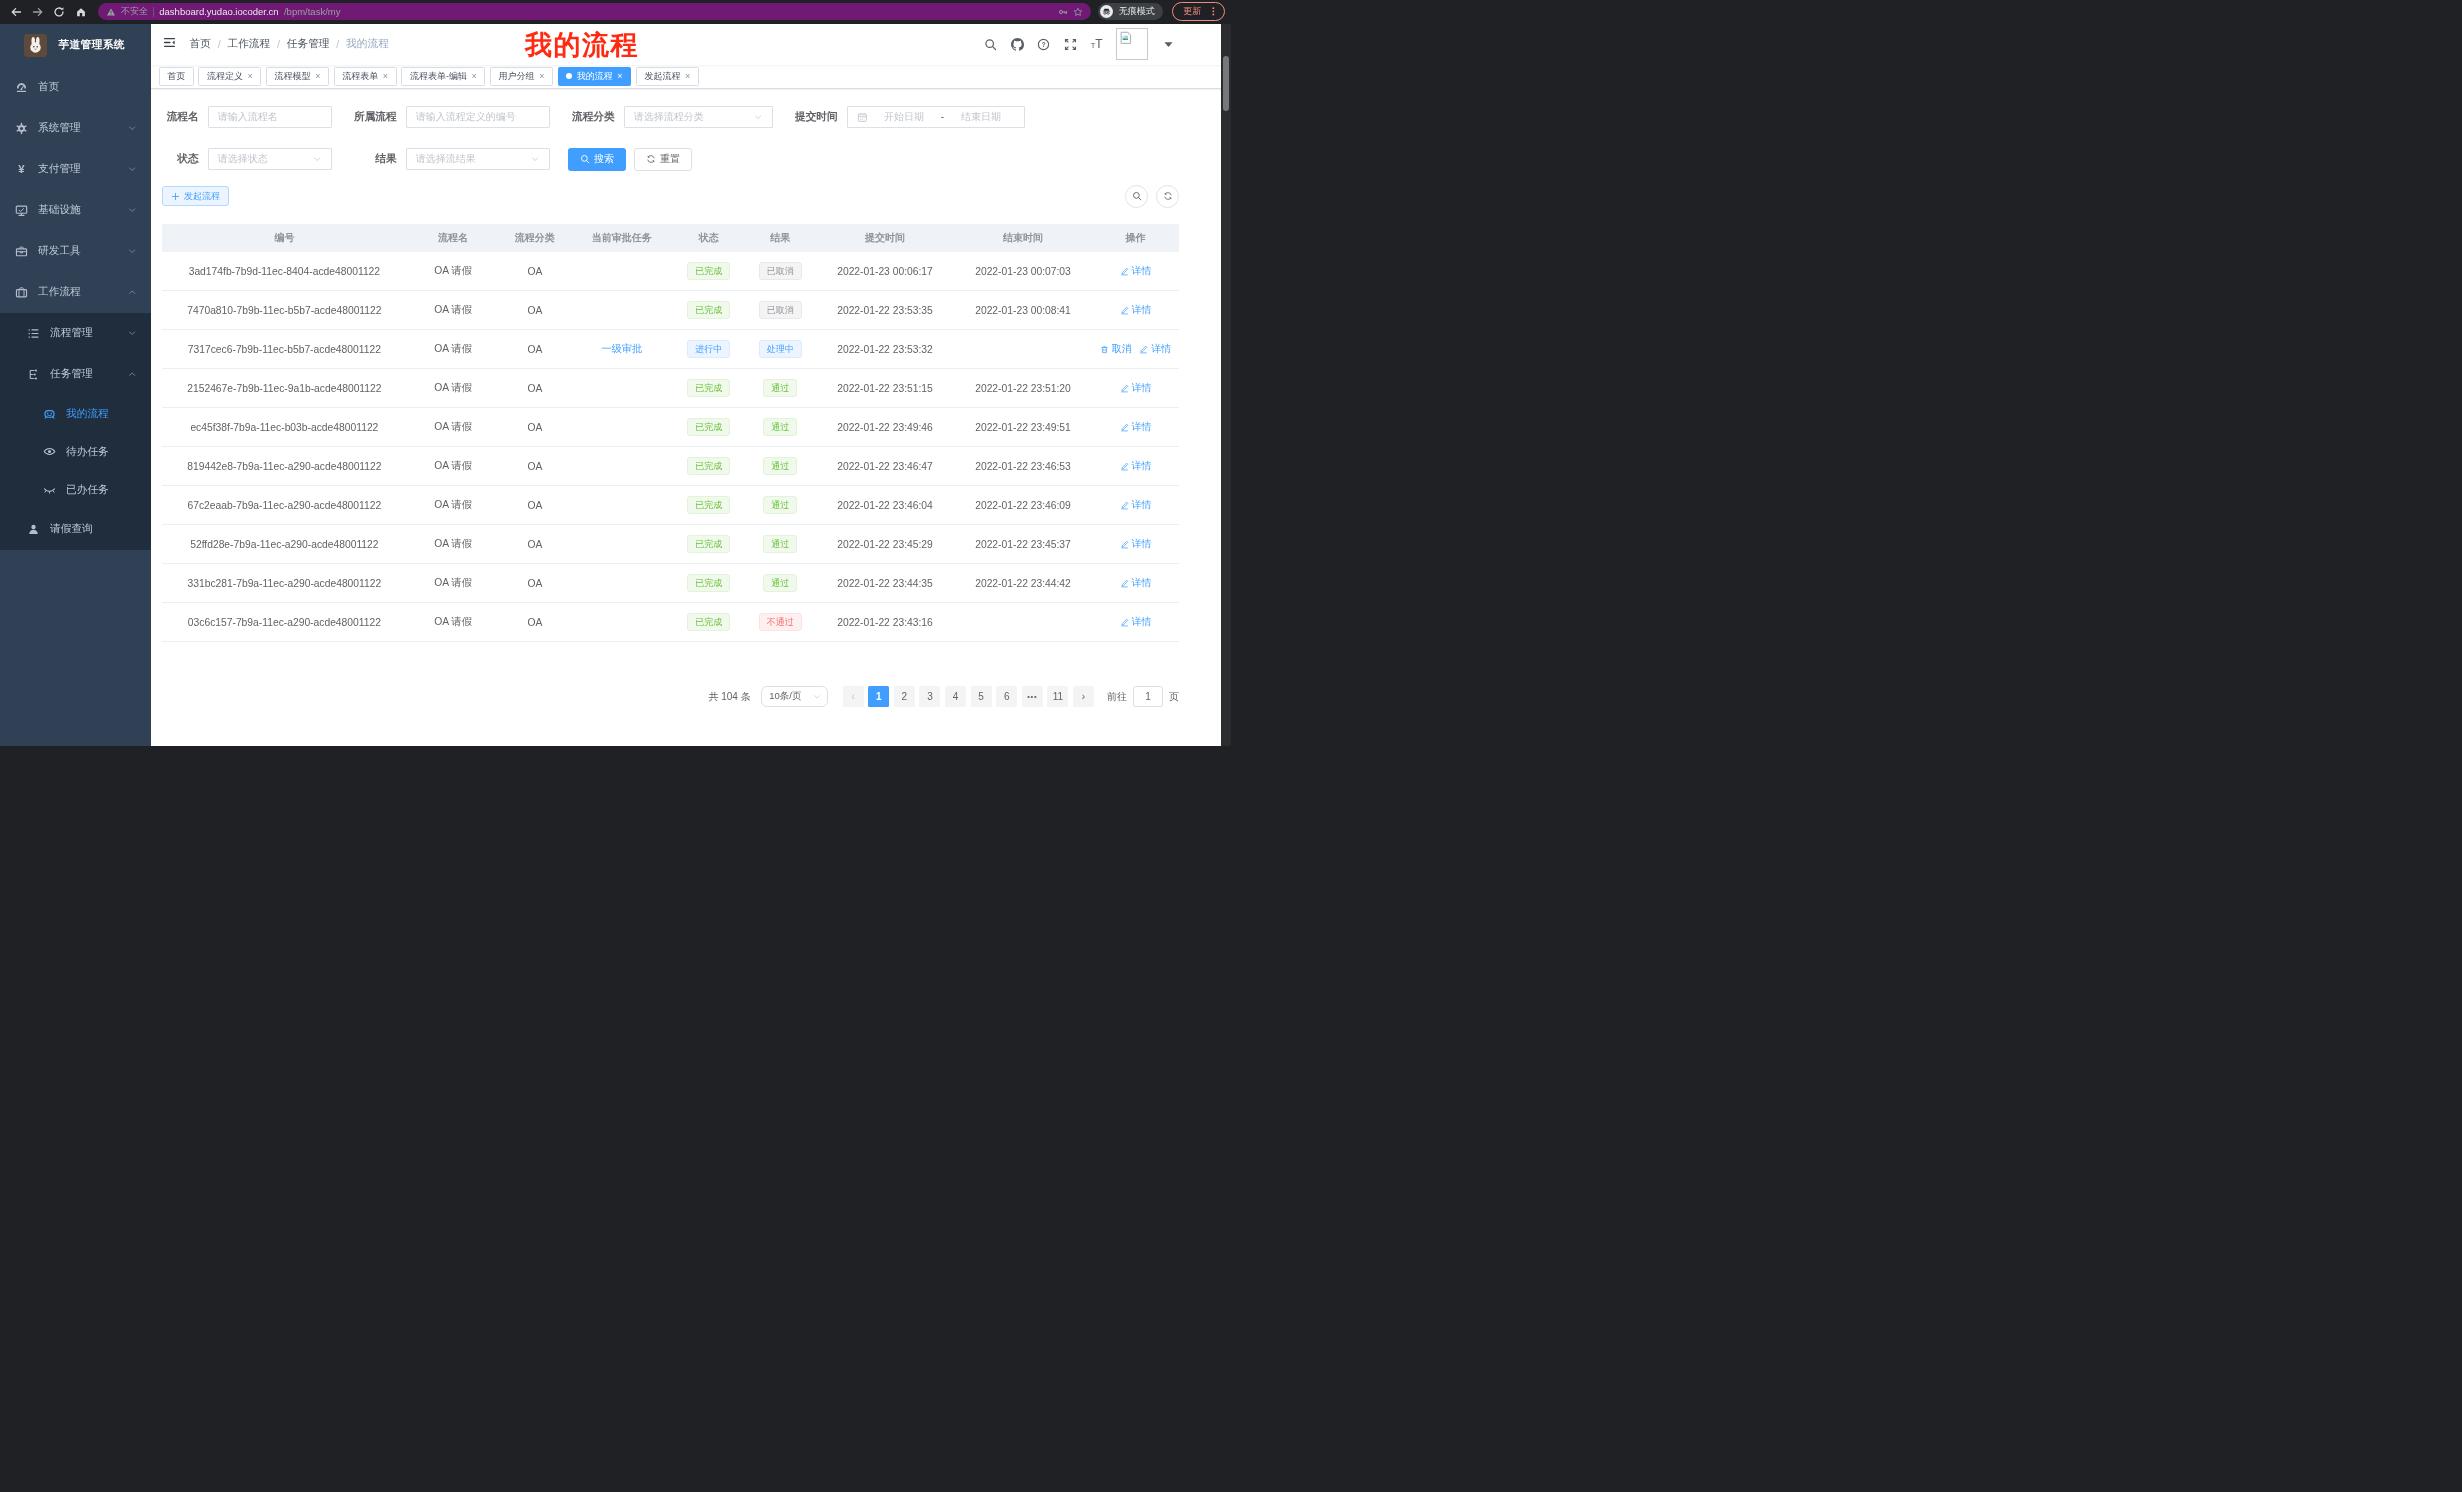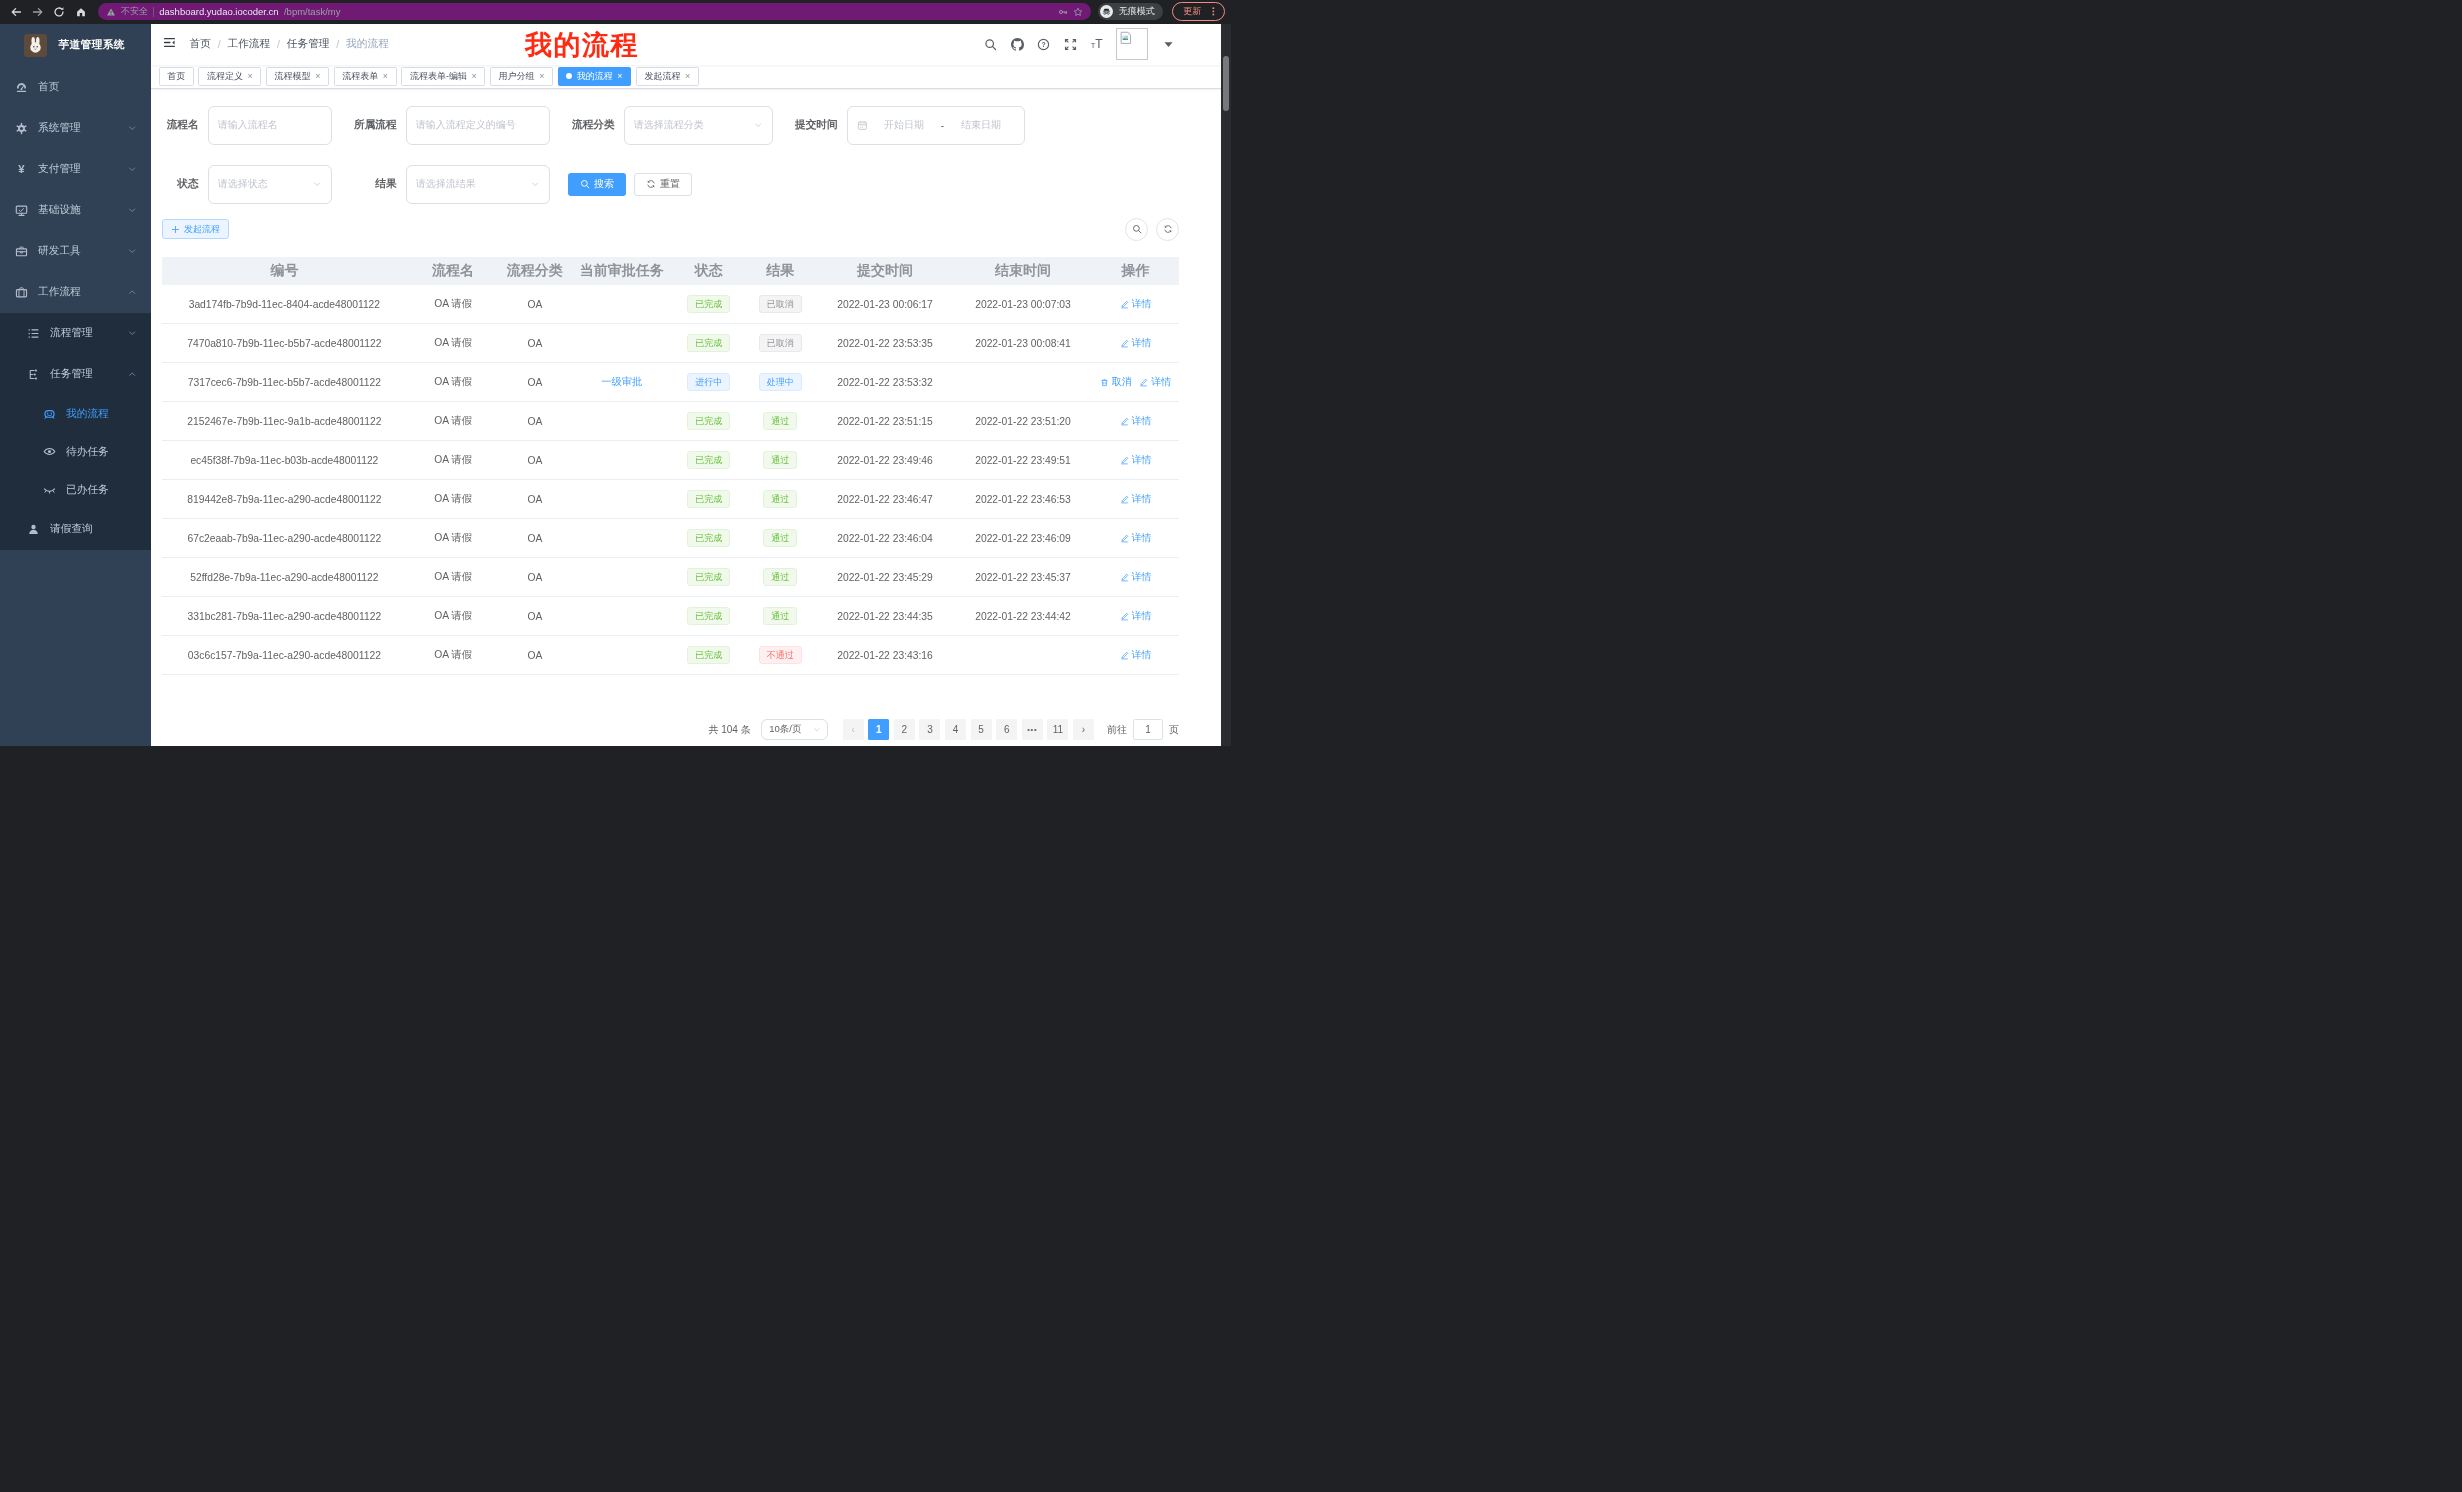--- a/index.html
+++ b/index.html
@@ -65,38 +65,38 @@
   .tagv .dot{width:6px;height:6px;border-radius:50%;background:#fff;}
   .tagv .x{font-size:9px;line-height:1;color:#90939b;}
   .tagv.active{background:#409eff;border-color:#409eff;color:#fff;}
   .tagv.active .x{color:#fff;}
 
   
   .content{flex:1;padding:16.7px 52px 0 10.7px;background:#fff;overflow:hidden;}
   .filter-row{display:flex;align-items:center;margin-bottom:20px;}
   .filter-item{display:flex;align-items:center;margin-right:18px;}
   .f-label{font-size:10.7px;font-weight:700;color:#606266;text-align:right;margin-right:9px;white-space:nowrap;}
-  .f-field{height:39px;box-sizing:border-box;border:0.8px solid #dcdfe6;border-radius:6px;background:#fff;display:flex;align-items:center;padding:0 9px;font-size:10px;color:#c0c4cc;}
+  .f-field{height:22px;box-sizing:border-box;border:0.8px solid #dcdfe6;border-radius:1px;background:#fff;display:flex;align-items:center;padding:0 9px;font-size:10px;color:#c0c4cc;}
   .f-field .caret{width:8.4px;height:8.4px;margin-left:auto;color:#c0c4cc;}
   .f-field .cal{width:10.7px;height:10.7px;color:#c0c4cc;margin-right:3px;}
   .dr-part{flex:1;text-align:center;}
   .dr-sep{color:#606266;padding:0 3px;}
   .btn{height:23px;box-sizing:border-box;border-radius:3px;font-size:10px;display:inline-flex;align-items:center;gap:3.8px;padding:0 11.4px;cursor:pointer;border:0.8px solid transparent;}
   .btn .ic{width:10px;height:10px;}
   .btn-search{background:#409eff;color:#fff;}
   .btn-reset{background:#fff;border-color:#dcdfe6;color:#606266;margin-left:7.6px;}
   .toolbar{display:flex;align-items:center;margin-top:13.7px;}
   .btn-create{height:20px;padding:0 8.4px;font-size:9px;color:#409eff;background:#ecf5ff;border:0.8px solid #b3d8ff;border-radius:3px;display:inline-flex;align-items:center;gap:3.8px;cursor:pointer;}
   .btn-create .ic{width:9px;height:9px;}
   .circles{margin-left:auto;display:flex;gap:7.6px;}
   .circle-btn{width:21px;height:21px;border-radius:50%;border:0.8px solid #e0e3e9;background:#fff;color:#606266;display:flex;align-items:center;justify-content:center;cursor:pointer;}
   .circle-btn .ic{width:10px;height:10px;}
 
   table{width:100%;border-collapse:collapse;margin-top:16.7px;table-layout:fixed;}
-  thead th{height:26px;background:#eff2f7;color:#909399;font-weight:700;font-size:14px;text-align:center;white-space:nowrap;overflow:hidden;}
+  thead th{height:26px;background:#eff2f7;color:#909399;font-weight:700;font-size:10px;text-align:center;white-space:nowrap;overflow:hidden;}
   tbody td{height:36px;border-bottom:0.8px solid #ebeef5;text-align:center;font-size:10.3px;color:#606266;white-space:nowrap;overflow:hidden;}
   td.cell-task{color:#409eff;}
   .tag-pill{display:inline-block;height:18px;line-height:16.7px;box-sizing:border-box;padding:0 6.8px;border-radius:3px;font-size:9px;border:0.8px solid transparent;}
   .tag-success{background:#f0f9eb;border-color:#e1f3d8;color:#67c23a;}
   .tag-info{background:#f4f4f5;border-color:#e9e9eb;color:#909399;}
   .tag-primary{background:#ecf5ff;border-color:#d9ecff;color:#409eff;}
   .tag-danger{background:#fef0f0;border-color:#fde2e2;color:#f56c6c;}
   .link{color:#409eff;display:inline-flex;align-items:center;gap:3px;font-size:10px;cursor:pointer;}
   .link .ic{width:9px;height:9px;}
   .actions{display:inline-flex;gap:7.6px;}

